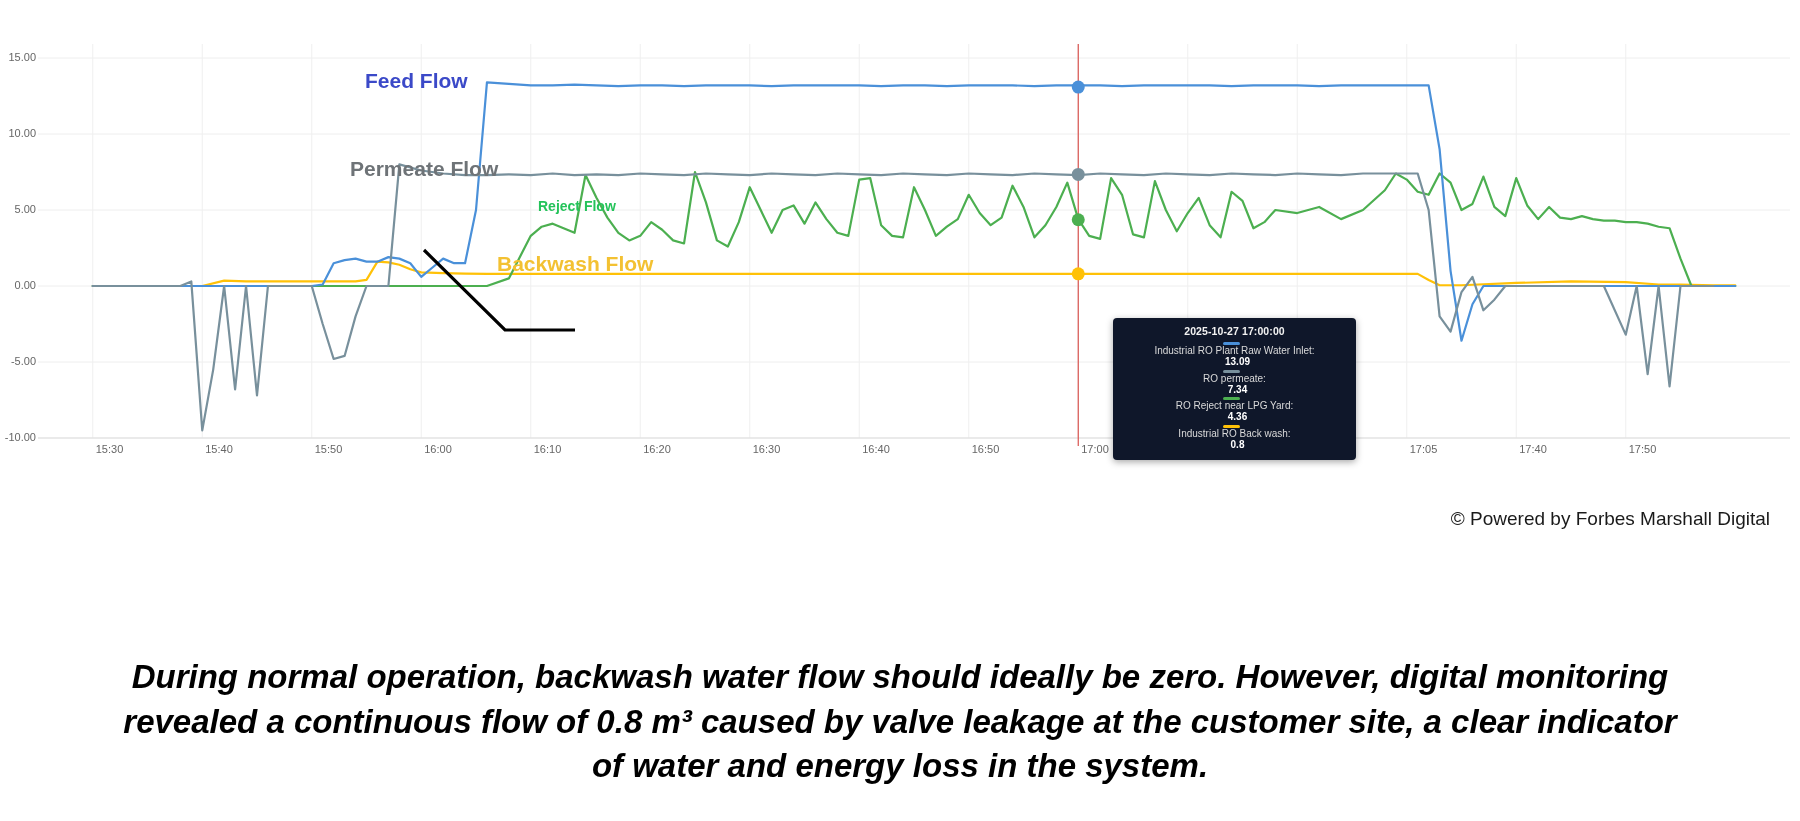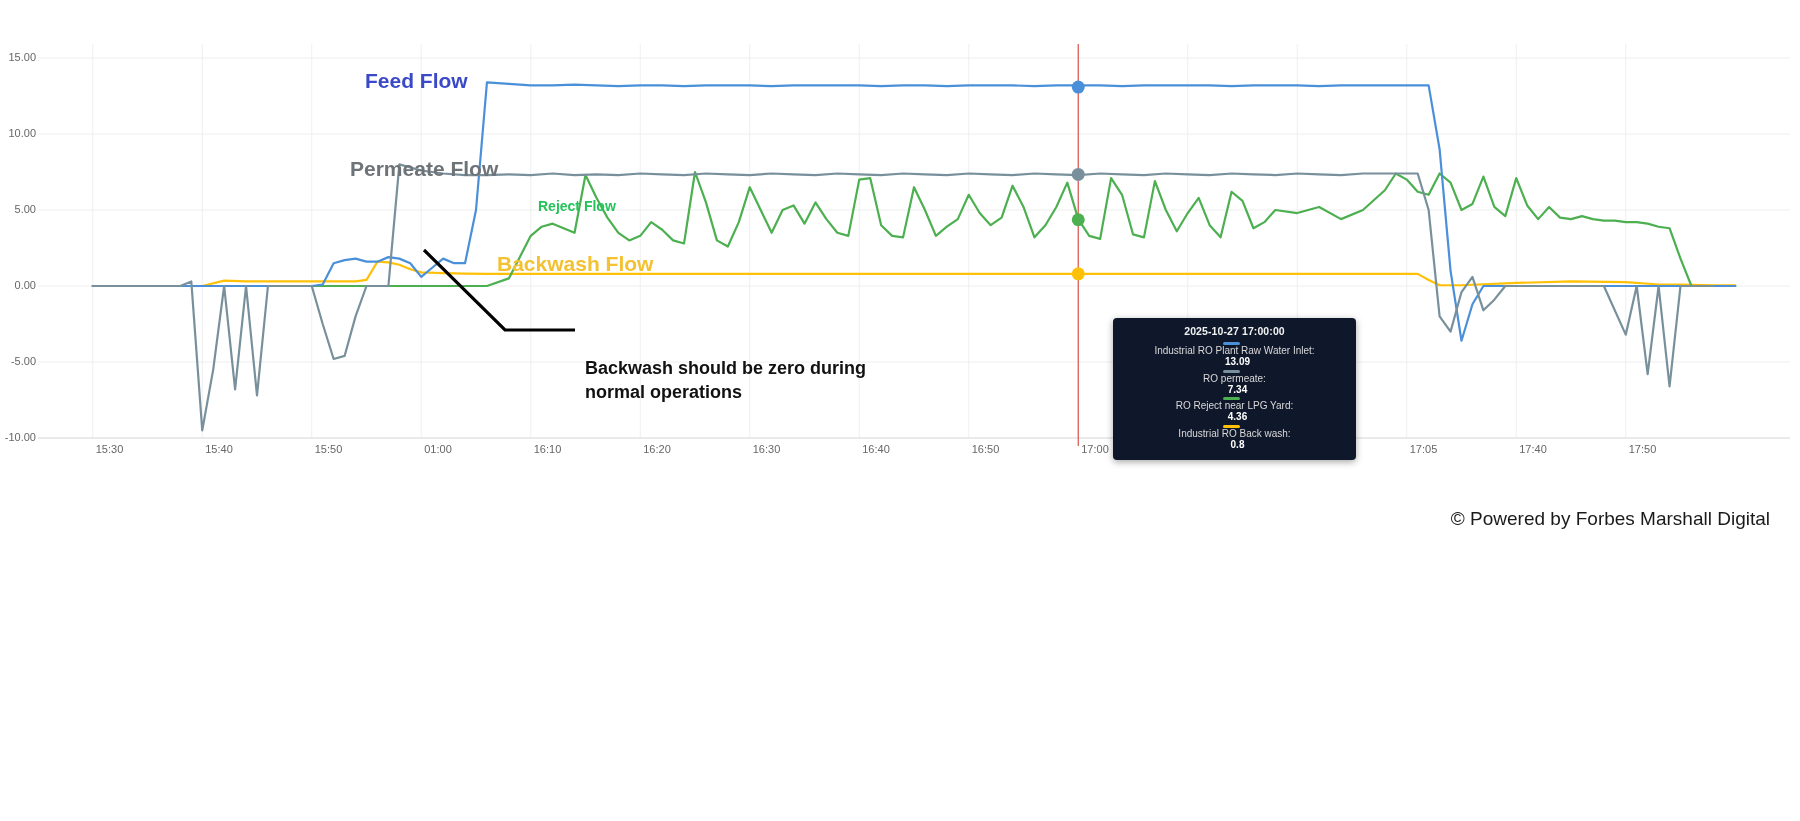--- a/index.html
+++ b/index.html
@@ -131,43 +131,39 @@
         <div class="tick-label ytick" style="left: -10px; top: 127px;">10.00</div>
         <div class="tick-label ytick" style="left: -10px; top: 203px;">5.00</div>
         <div class="tick-label ytick" style="left: -10px; top: 279px;">0.00</div>
         <div class="tick-label ytick" style="left: -10px; top: 355px;">-5.00</div>
         <div class="tick-label ytick" style="left: -10px; top: 431px;">-10.00</div>
       </div>
     <div id="xtick-layer">
         <div class="tick-label xtick" style="left: 95.75px; top: 443px;">15:30</div>
         <div class="tick-label xtick" style="left: 205.25px; top: 443px;">15:40</div>
         <div class="tick-label xtick" style="left: 314.75px; top: 443px;">15:50</div>
-        <div class="tick-label xtick" style="left: 424.25px; top: 443px;">01:00</div>
+        <div class="tick-label xtick" style="left: 424.25px; top: 443px;">16:00</div>
         <div class="tick-label xtick" style="left: 533.75px; top: 443px;">16:10</div>
         <div class="tick-label xtick" style="left: 643.25px; top: 443px;">16:20</div>
         <div class="tick-label xtick" style="left: 752.75px; top: 443px;">16:30</div>
         <div class="tick-label xtick" style="left: 862.25px; top: 443px;">16:40</div>
         <div class="tick-label xtick" style="left: 971.75px; top: 443px;">16:50</div>
         <div class="tick-label xtick" style="left: 1081.25px; top: 443px;">17:00</div>
         <div class="tick-label xtick" style="left: 1190.75px; top: 443px;">17:10</div>
         <div class="tick-label xtick" style="left: 1300.25px; top: 443px;">17:20</div>
         <div class="tick-label xtick" style="left: 1409.75px; top: 443px;">17:05</div>
         <div class="tick-label xtick" style="left: 1519.25px; top: 443px;">17:40</div>
         <div class="tick-label xtick" style="left: 1628.75px; top: 443px;">17:50</div>
       </div>
 
     <div class="series-tag" id="tag-feed">Feed Flow</div>
     <div class="series-tag" id="tag-permeate">Permeate Flow</div>
     <div class="series-tag" id="tag-reject">Reject Flow</div>
     <div class="series-tag" id="tag-backwash">Backwash Flow</div>
 
-    <div id="callout-note">
-      <div>Backwash should be zero during</div>
-      <div>normal operations</div>
-    </div>
 
     <div id="tooltip">
       <div id="tooltip-title">2025-10-27 17:00:00</div>
       <div id="tooltip-rows">
           <div class="tt-row">
             <span class="tt-swatch" style="background: rgb(74, 144, 217);"></span>
             <span class="tt-name">Industrial RO Plant Raw Water Inlet:</span>
             <span class="tt-val">13.09</span>
           </div>
           <div class="tt-row">
@@ -184,14 +180,15 @@
             <span class="tt-swatch" style="background: rgb(255, 193, 7);"></span>
             <span class="tt-name">Industrial RO Back wash:</span>
             <span class="tt-val">0.8</span>
           </div>
         </div>
     </div>
   </div>
 
   <div id="powered-by">© Powered by Forbes Marshall Digital</div>
 
+  <div id="caption">During normal operation, backwash water flow should ideally be zero. However, digital monitoring revealed a continuous flow of 0.8 m³ caused by valve leakage at the customer site, a clear indicator of water and energy loss in the system.</div>
 
 </div>
 
 </body></html>

